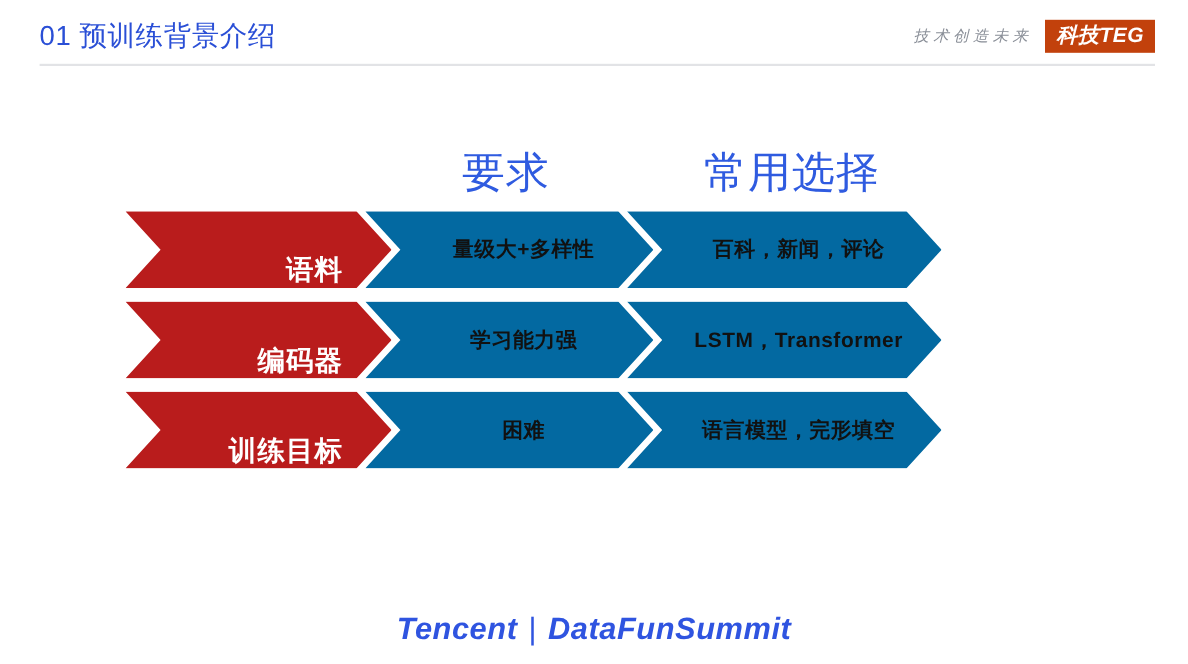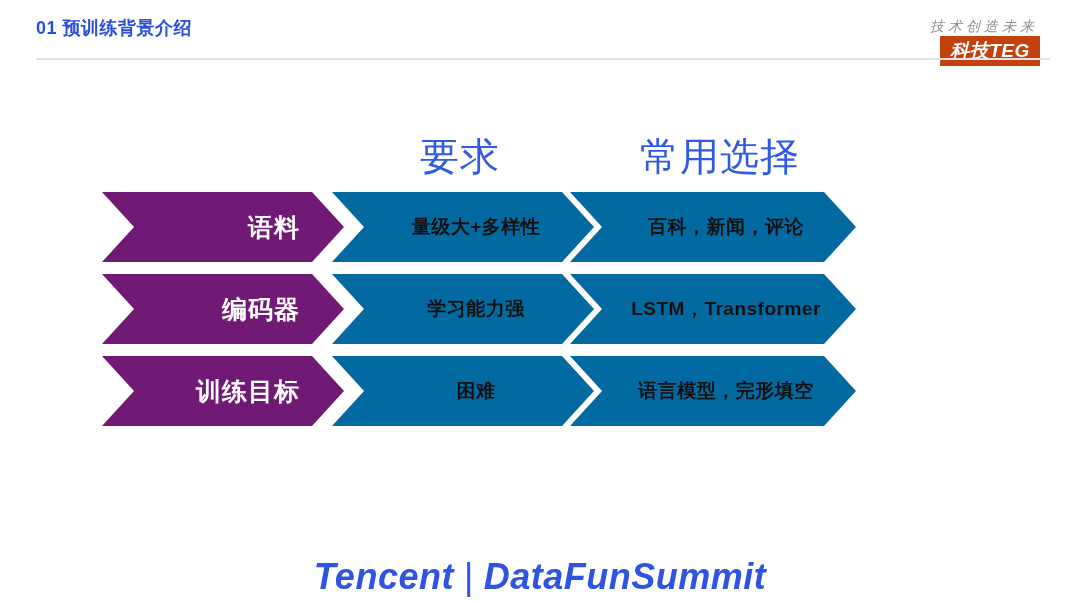--- a/index.html
+++ b/index.html
@@ -19,34 +19,33 @@
   .header {
     position: absolute;
     left: 0; top: 0;
     width: 1080px;
     height: 60px;
   }
   .page-title {
     position: absolute;
     left: 36px;
     top: 16px;
-    font-size: 18px;
-    font-weight: bold;
+    font-size: 25px;
+    font-weight: normal;
     color: #2a4fd6;
     letter-spacing: 0.5px;
     white-space: nowrap;
   }
   .header-right {
     position: absolute;
     right: 30px;
     top: 18px;
     display: flex;
     align-items: center;
     height: 30px;
-    flex-direction: column;
   }
   .slogan {
     font-size: 14px;
     font-style: italic;
     color: #8a8f98;
     letter-spacing: 4px;
     margin-right: 12px;
     white-space: nowrap;
   }
   .teg-badge {
@@ -116,26 +115,27 @@
   }
   .chev-label {
     position: relative;
     z-index: 3;
     white-space: nowrap;
     font-weight: bold;
   }
 
   
   .chev.primary {
-    left: 102px;
+    left: 114px;
     width: 242px;
-    background: #701a75;
+    background: #b91c1c;
     -webkit-clip-path: polygon(0 0, calc(100% - 32px) 0, 100% 50%, calc(100% - 32px) 100%, 0 100%, 32px 50%);
     clip-path: polygon(0 0, calc(100% - 32px) 0, 100% 50%, calc(100% - 32px) 100%, 0 100%, 32px 50%);
     justify-content: flex-end;
+    align-items: flex-end;
   }
   .chev.primary .chev-label {
     color: #ffffff;
     font-size: 25px;
     letter-spacing: 1px;
     margin-right: 44px;
   }
 
   
   .chev.secondary {
@@ -156,21 +156,21 @@
   
   .footer {
     position: absolute;
     left: 0;
     top: 556px;
     width: 1080px;
     text-align: center;
   }
   .footer-logo {
     display: inline-block;
-    font-size: 36px;
+    font-size: 28px;
     font-weight: bold;
     font-style: italic;
     color: #2f54e0;
     letter-spacing: 0.5px;
     white-space: nowrap;
   }
   .footer-sep {
     display: inline-block;
     margin: 0 10px;
     color: #2f54e0;

